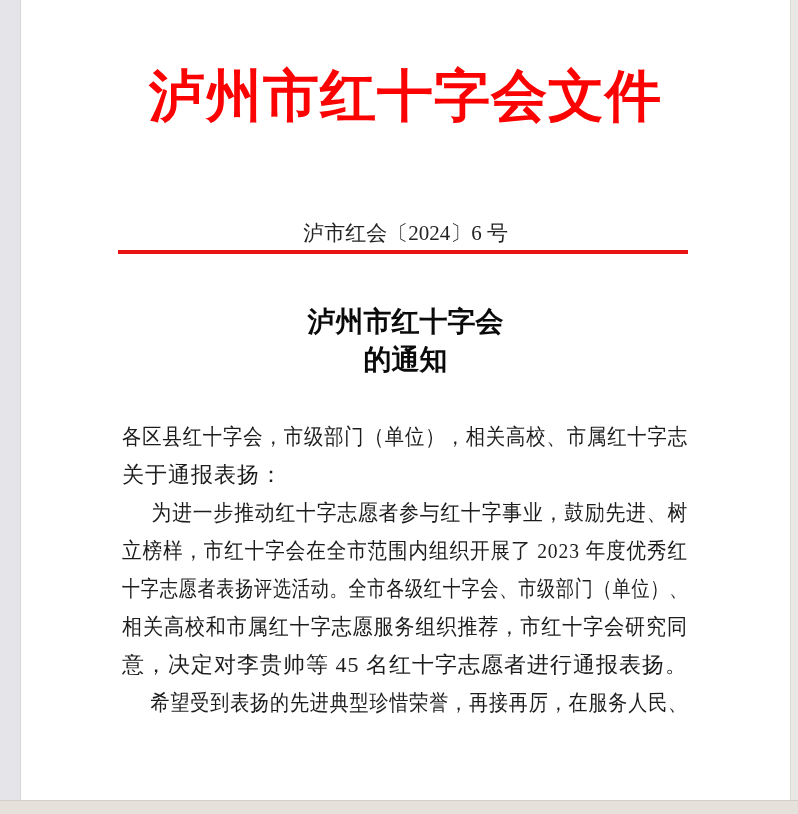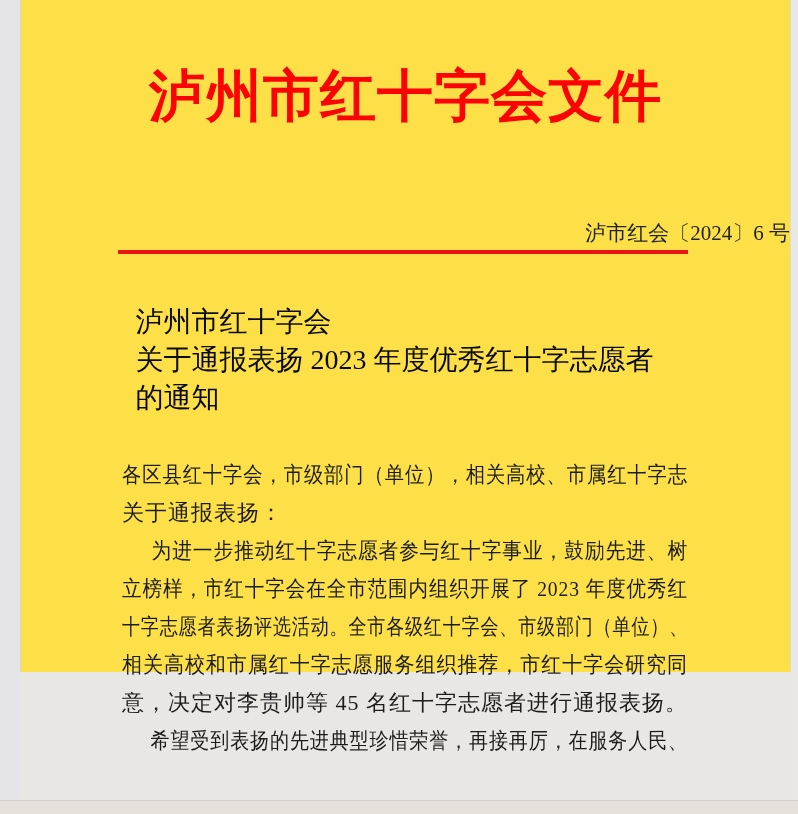--- a/index.html
+++ b/index.html
@@ -15,61 +15,61 @@
 
   
   .strip-left   { position: absolute; left: 0; top: 0; width: 20px; height: 814px; background: #e5e4e8; }
   .strip-right  { position: absolute; left: 791px; top: 0; width: 7px; height: 800px; background: #eae8e5; }
   .strip-bottom { position: absolute; left: 0; top: 800px; width: 798px; height: 14px; background: #e6e2db; border-top: 1px solid #d2cfc9; box-sizing: border-box; }
 
   
   .page {
     position: absolute;
     left: 20px; top: 0;
-    width: 771px; height: 672px;
-    background: #fde047;
+    width: 771px; height: 800px;
+    background: #ffffff;
     border-left: 1px solid #d8d6d3;
     border-right: 1px solid #dcdad7;
     box-sizing: border-box;
   }
 
   .red-title {
     margin: 62px 0 0 0;
     font-size: 56px;
     line-height: 68px;
     font-weight: bold;
     text-align: center;
     color: #fb0303;
     letter-spacing: 1px;
     white-space: nowrap;
   }
 
   .doc-number {
     margin-top: 90px;
     font-size: 21px;
     line-height: 26px;
-    text-align: right;
+    text-align: center;
     color: #232323;
     white-space: nowrap;
   }
 
   .red-divider {
     margin: 4px 0 0 97px;
     width: 570px;
     height: 4px;
     background: #e81414;
   }
 
   .doc-title {
     margin: 49px auto 0 auto;
     width: 540px;
     font-size: 28px;
     line-height: 38px;
-    font-weight: normal;
-    text-align: left;
+    font-weight: bold;
+    text-align: center;
     color: #0a0a0a;
   }
   .doc-title .fitline { white-space: nowrap; transform-origin: center center; }
 
   .doc-body {
     margin: 39px 8px 0 101px;
     width: 566px;
     font-size: 22px;
     line-height: 38px;
     letter-spacing: 1px;
@@ -90,21 +90,20 @@
   <div class="page">
 
     <h1 class="red-title">泸州市红十字会文件</h1>
 
     <div class="doc-number">泸市红会〔2024〕6 号</div>
 
     <div class="red-divider"></div>
 
     <div class="doc-title">
       <div class="fitline">泸州市红十字会</div>
-      <div class="fitline">关于通报表扬 2023 年度优秀红十字志愿者</div>
       <div class="fitline">的通知</div>
     </div>
 
     <div class="doc-body">
       <div class="fitline" style="transform: scaleX(0.8789);">各区县红十字会，市级部门（单位），相关高校、市属红十字志</div>
       <div class="fitline">关于通报表扬：</div>
       <div class="fitline indent" style="transform: scaleX(0.897);">为进一步推动红十字志愿者参与红十字事业，鼓励先进、树</div>
       <div class="fitline" style="transform: scaleX(0.8899);">立榜样，市红十字会在全市范围内组织开展了 2023 年度优秀红</div>
       <div class="fitline" style="transform: scaleX(0.8203);">十字志愿者表扬评选活动。全市各级红十字会、市级部门（单位）、</div>
       <div class="fitline" style="transform: scaleX(0.9114);">相关高校和市属红十字志愿服务组织推荐，市红十字会研究同</div>

